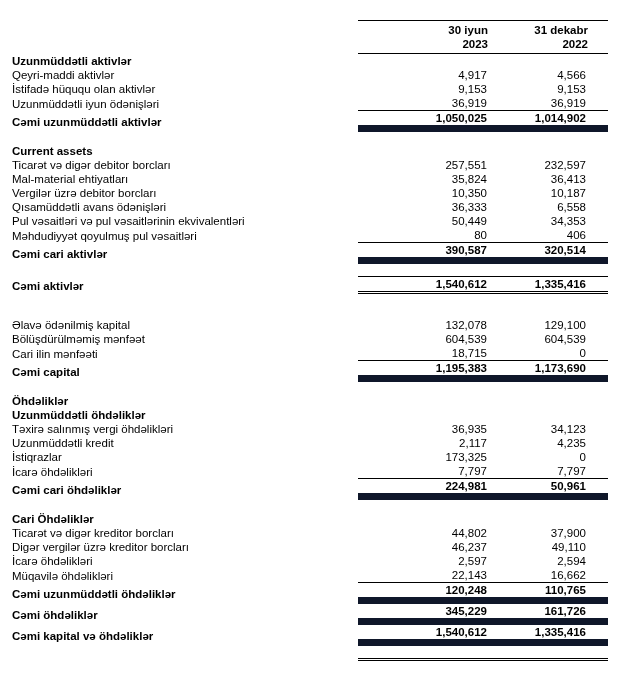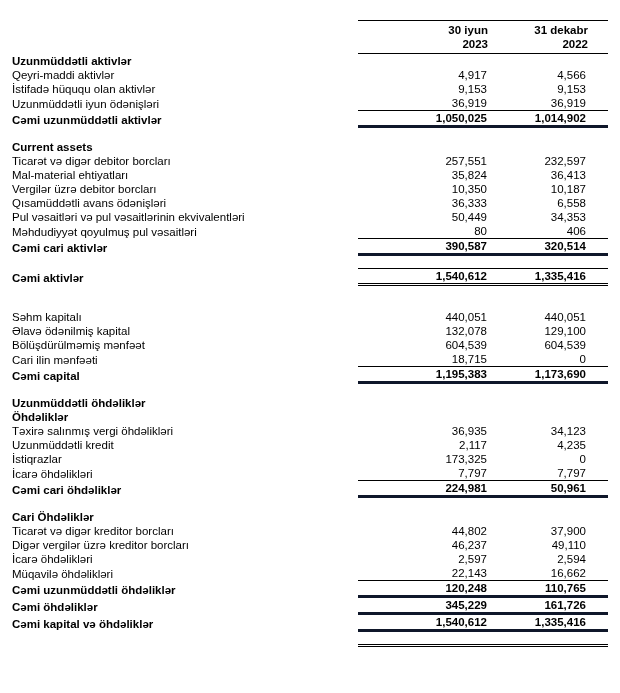--- a/index.html
+++ b/index.html
@@ -47,21 +47,21 @@
   th.colhead.h2 { padding-left: 24px; padding-right: 20px; }
   th.label-head { border: none; }
 
   td.label { text-align: left; }
   td.val   { text-align: right; }
   td.val.v1 { padding-right: 5px; }
   td.val.v2 { padding-right: 22px; }
 
   .bold { font-weight: bold; }
   td.line-top      { border-top: 1px solid #000; }
-  td.line-bottom   { border-bottom: 3px solid #0f172a; }
+  td.line-bottom   { border-bottom: 7px solid #0f172a; }
   td.double-bottom { border-bottom: 3px double #000; }
 
   tr.spacer td { height: 12px; }
 </style>
 </head>
 <body>
 
 <div class="sheet">
   <table class="statement">
     <colgroup>
@@ -167,25 +167,20 @@
           <td class="label"></td>
           <td class="val v1"></td>
           <td class="val v2"></td>
         </tr>
         <tr class="spacer">
           <td class="label"></td>
           <td class="val v1"></td>
           <td class="val v2"></td>
         </tr>
         <tr>
-          <td class="label">Səhm kapitalı</td>
-          <td class="val v1">440,051</td>
-          <td class="val v2">440,051</td>
-        </tr>
-        <tr>
           <td class="label">Əlavə ödənilmiş kapital</td>
           <td class="val v1">132,078</td>
           <td class="val v2">129,100</td>
         </tr>
         <tr>
           <td class="label">Bölüşdürülməmiş mənfəət</td>
           <td class="val v1">604,539</td>
           <td class="val v2">604,539</td>
         </tr>
         <tr>
@@ -197,26 +192,26 @@
           <td class="label bold">Cəmi capital</td>
           <td class="val v1 bold line-top line-bottom">1,195,383</td>
           <td class="val v2 bold line-top line-bottom">1,173,690</td>
         </tr>
         <tr class="spacer">
           <td class="label"></td>
           <td class="val v1"></td>
           <td class="val v2"></td>
         </tr>
         <tr>
+          <td class="label bold">Öhdəliklər</td>
+          <td class="val v1 bold"></td>
+          <td class="val v2 bold"></td>
+        </tr>
+        <tr>
           <td class="label bold">Uzunmüddətli öhdəliklər</td>
-          <td class="val v1 bold"></td>
-          <td class="val v2 bold"></td>
-        </tr>
-        <tr>
-          <td class="label bold">Öhdəliklər</td>
           <td class="val v1 bold"></td>
           <td class="val v2 bold"></td>
         </tr>
         <tr>
           <td class="label">Təxirə salınmış vergi öhdəlikləri</td>
           <td class="val v1">36,935</td>
           <td class="val v2">34,123</td>
         </tr>
         <tr>
           <td class="label">Uzunmüddətli kredit</td>

